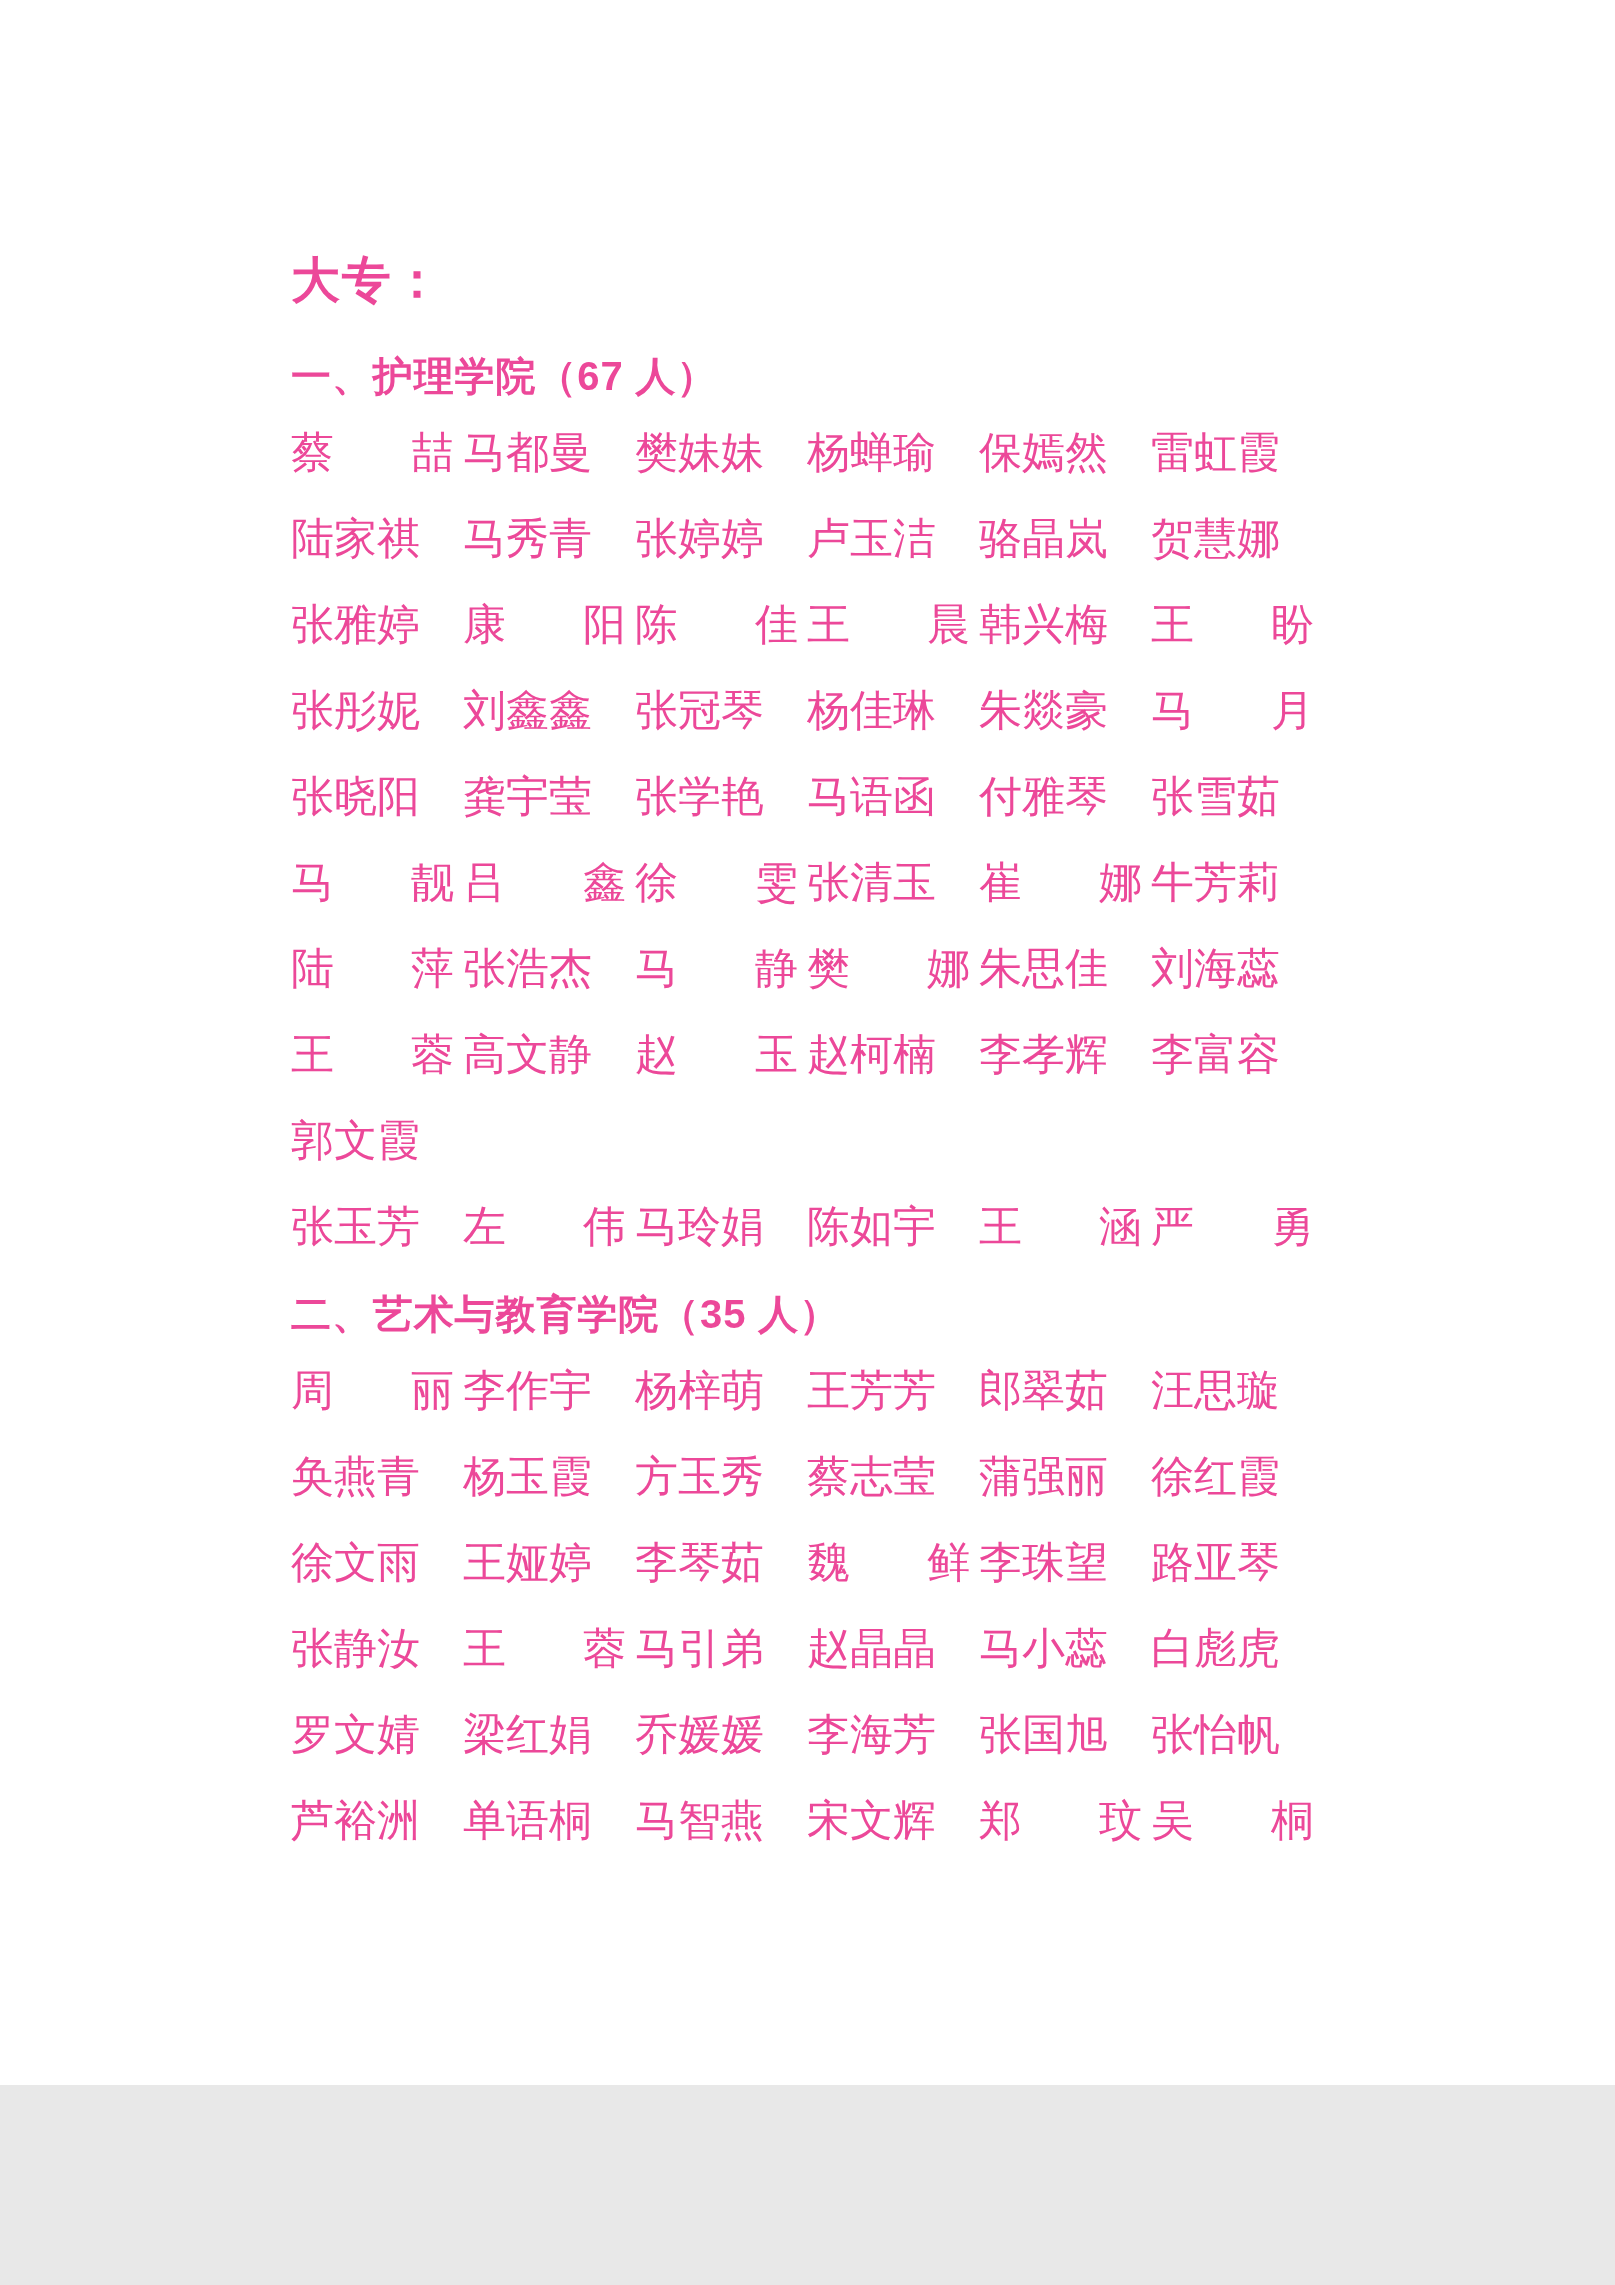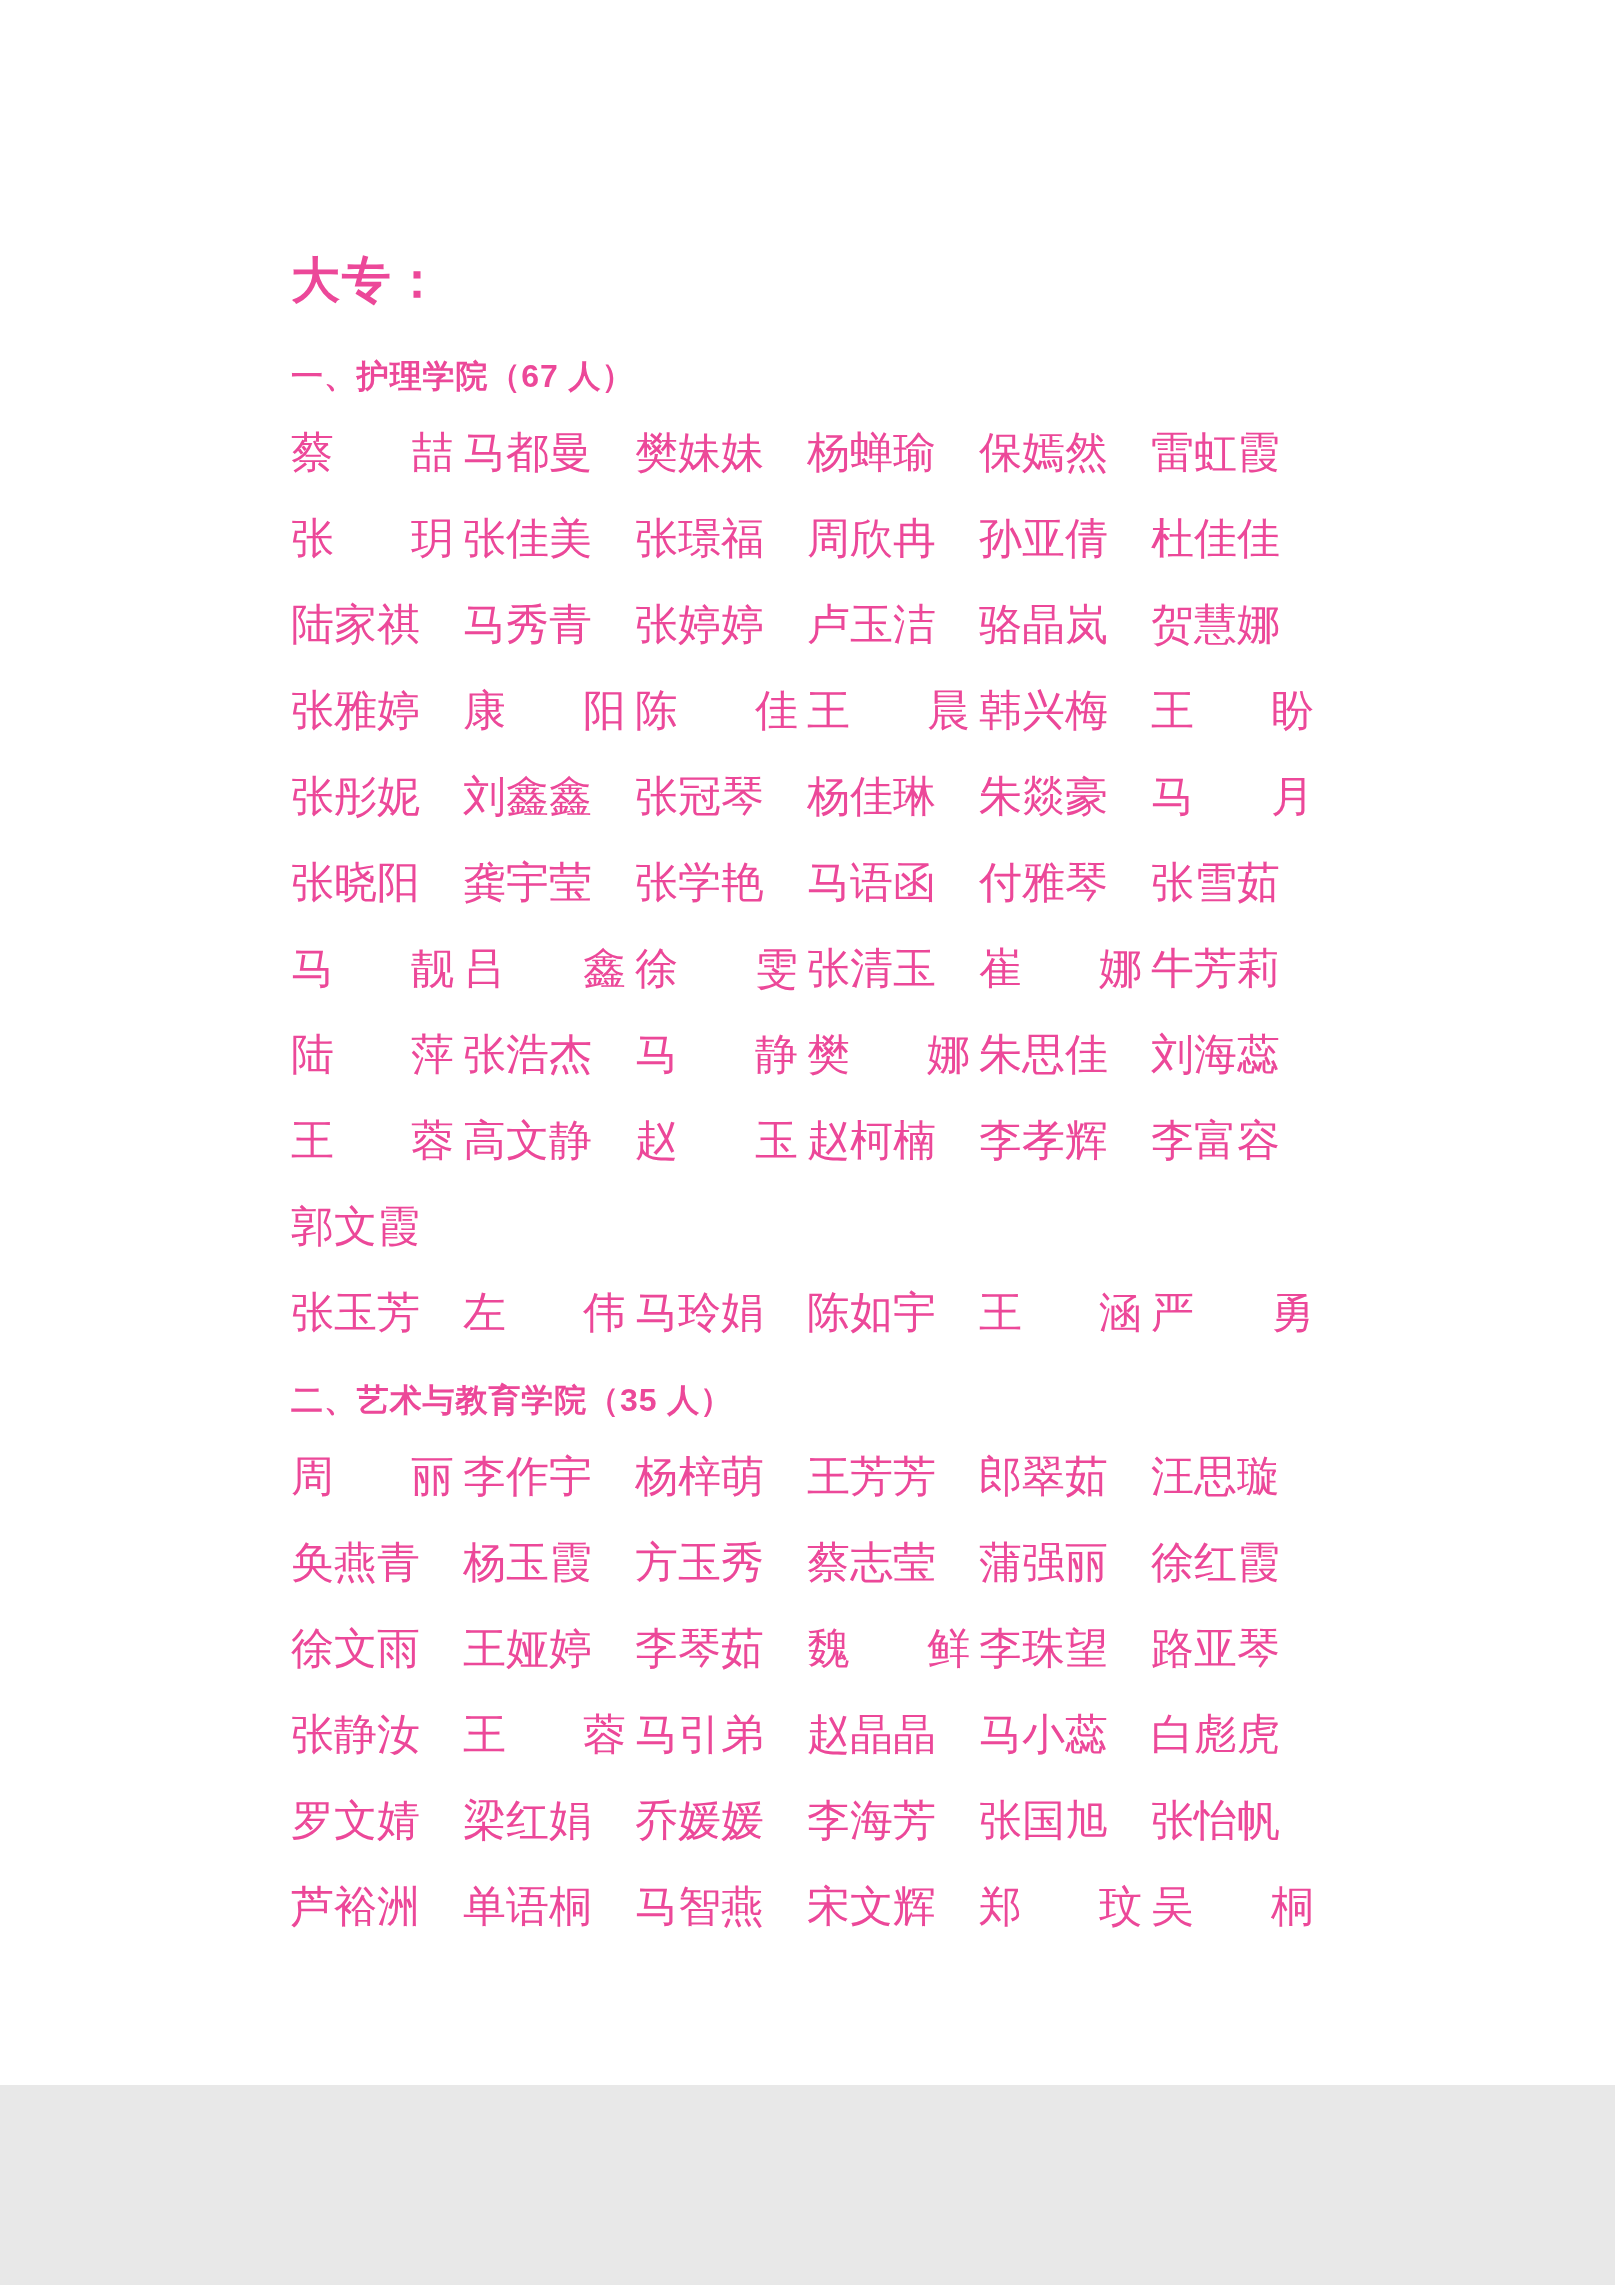--- a/index.html
+++ b/index.html
@@ -22,21 +22,21 @@
   .doc-title {
     font-family: "Liberation Serif", "DejaVu Serif", serif;
     font-size: 49px;
     font-weight: 700;
     line-height: 49px;
     margin-bottom: 47px;
     letter-spacing: 1.8px;
   }
   .section-heading {
     font-family: "Liberation Sans", "DejaVu Sans", sans-serif;
-    font-size: 32px;
+    font-size: 40px;
     font-weight: 700;
     line-height: 49px;
     margin-bottom: 29px;
     letter-spacing: 0.9px;
   }
   .name-row {
     display: grid;
     grid-template-columns: repeat(6, 172px);
     margin-bottom: 41px;
   }
@@ -66,28 +66,20 @@
     <div class="doc-title">大专：</div>
     <div id="sections">
         <div class="section-heading">一、护理学院（67 人）</div>
         <div class="name-row">
           <div class="name-cell"><span class="name two">蔡喆</span></div>
           <div class="name-cell"><span class="name">马都曼</span></div>
           <div class="name-cell"><span class="name">樊妹妹</span></div>
           <div class="name-cell"><span class="name">杨蝉瑜</span></div>
           <div class="name-cell"><span class="name">保嫣然</span></div>
           <div class="name-cell"><span class="name">雷虹霞</span></div>
-        </div>
-        <div class="name-row">
-          <div class="name-cell"><span class="name two">张玥</span></div>
-          <div class="name-cell"><span class="name">张佳美</span></div>
-          <div class="name-cell"><span class="name">张璟福</span></div>
-          <div class="name-cell"><span class="name">周欣冉</span></div>
-          <div class="name-cell"><span class="name">孙亚倩</span></div>
-          <div class="name-cell"><span class="name">杜佳佳</span></div>
         </div>
         <div class="name-row">
           <div class="name-cell"><span class="name">陆家祺</span></div>
           <div class="name-cell"><span class="name">马秀青</span></div>
           <div class="name-cell"><span class="name">张婷婷</span></div>
           <div class="name-cell"><span class="name">卢玉洁</span></div>
           <div class="name-cell"><span class="name">骆晶岚</span></div>
           <div class="name-cell"><span class="name">贺慧娜</span></div>
         </div>
         <div class="name-row">

